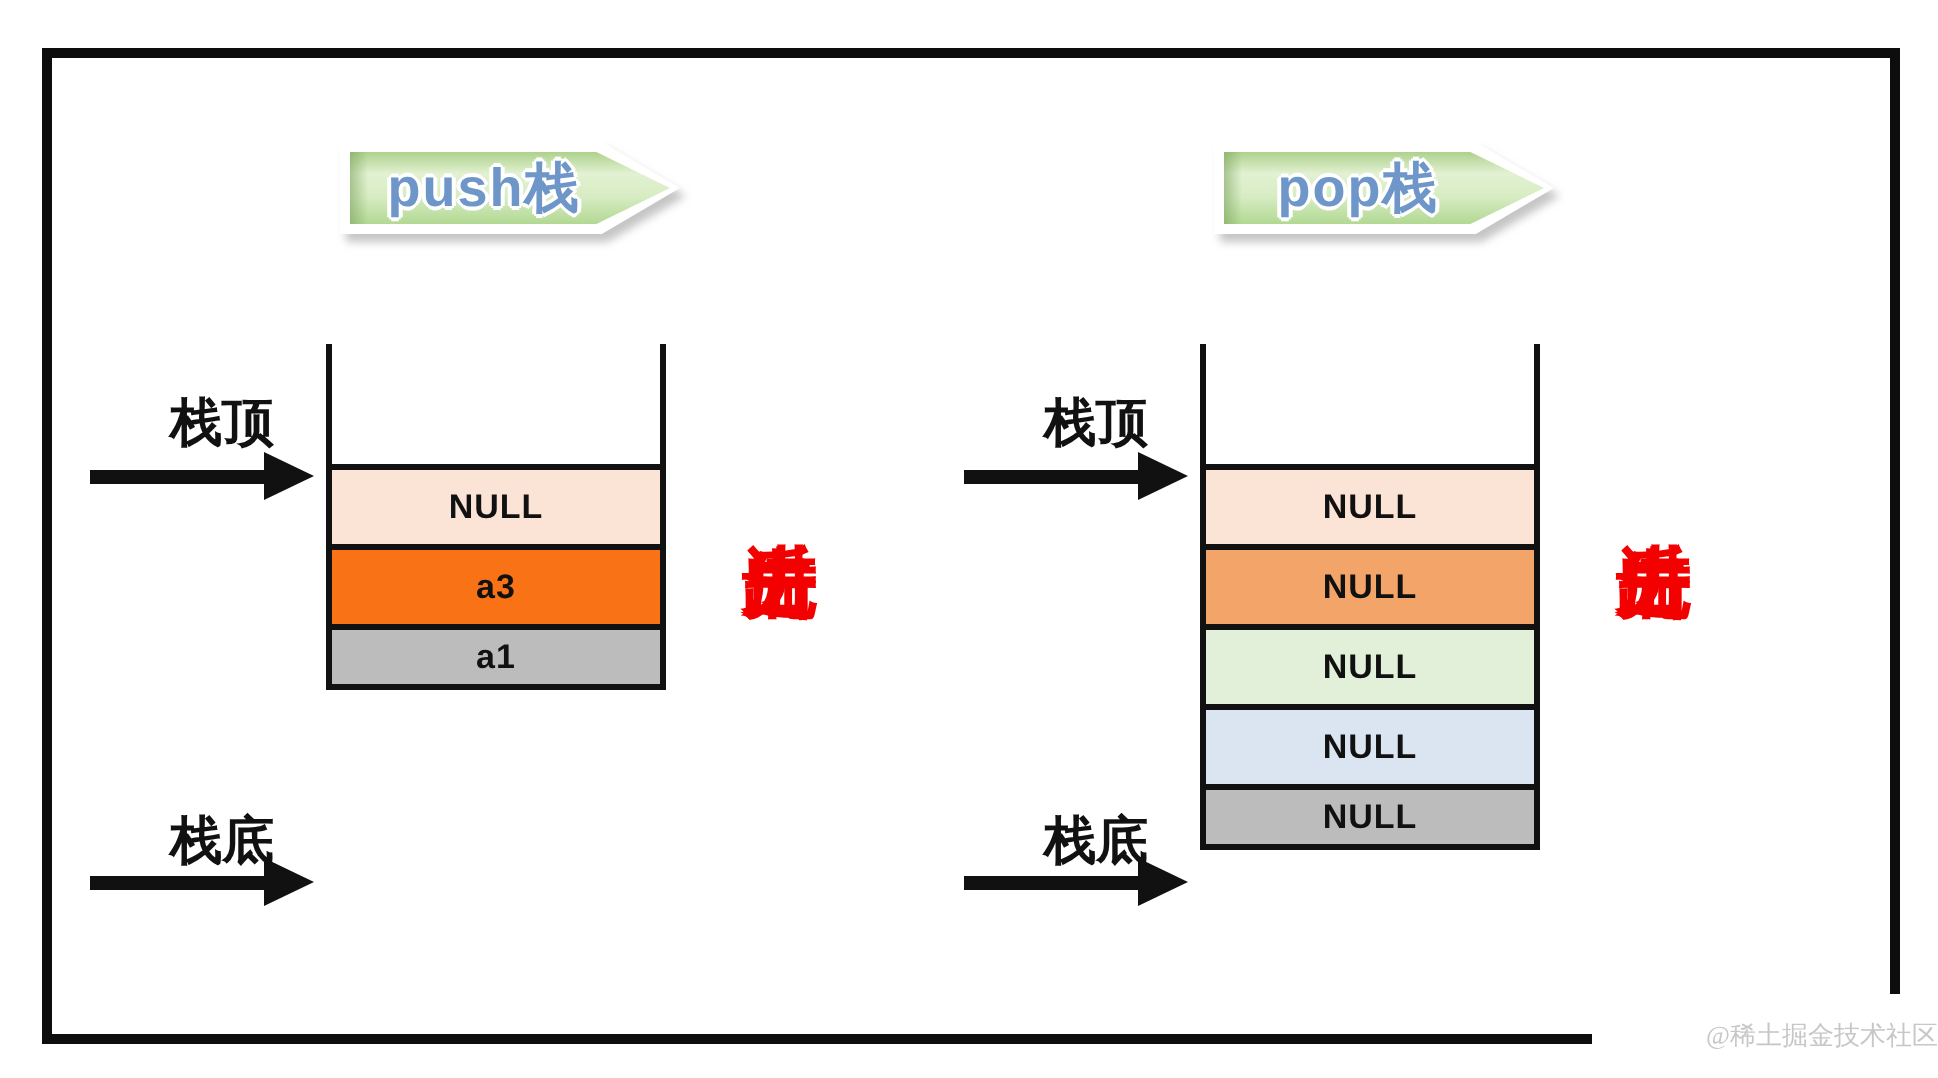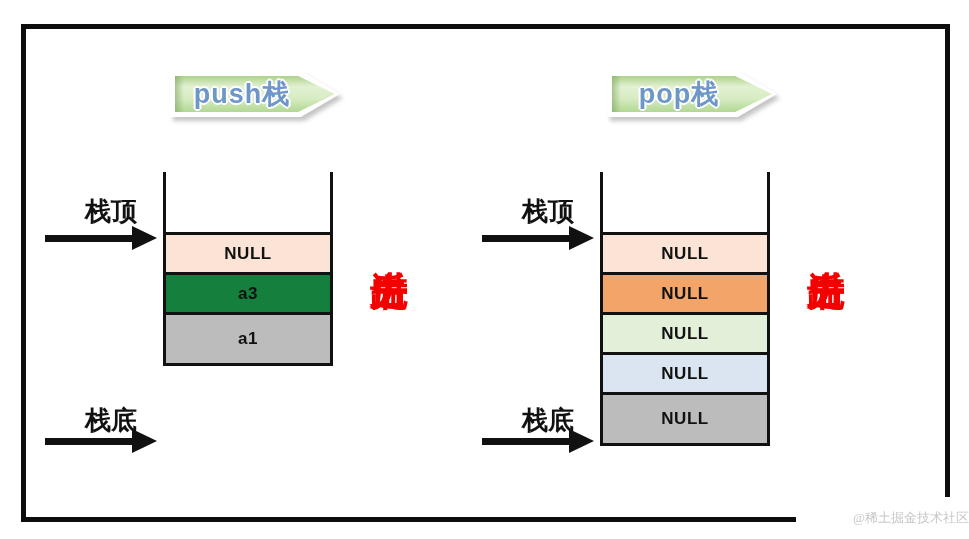--- a/index.html
+++ b/index.html
@@ -91,21 +91,21 @@
     height: 40px;
     border-top: 3px solid #111111;
     display: flex;
     align-items: center;
     justify-content: center;
     font-size: 17px;
     font-weight: bold;
     color: #111111;
     letter-spacing: 0.5px;
   }
-  .cell:last-child { border-bottom: 3px solid #111111; height: 54px; }
+  .cell:last-child { border-bottom: 3px solid #111111; height: 33px; }
 
   
   .side-label {
     position: absolute;
     left: 65px;
     width: 92px;
     text-align: center;
     font-size: 26px;
     font-weight: bold;
     color: #111111;
@@ -182,21 +182,21 @@
 
     <div class="side-label top">栈顶</div>
     <div class="h-arrow top">
       <div class="shaft"></div>
       <div class="head"></div>
     </div>
 
     <div class="stack">
       <div class="void"></div>
       <div class="cell" style="background: rgb(251, 227, 213);">NULL</div>
-      <div class="cell" style="background: #15803d;">a3</div>
+      <div class="cell" style="background: #f97316;">a3</div>
       <div class="cell" style="background: rgb(188, 188, 188);">a1</div>
     </div>
 
     <div class="side-label bottom">栈底</div>
     <div class="h-arrow bottom">
       <div class="shaft"></div>
       <div class="head"></div>
     </div>
 
     <div class="lifo">后进先出</div>

